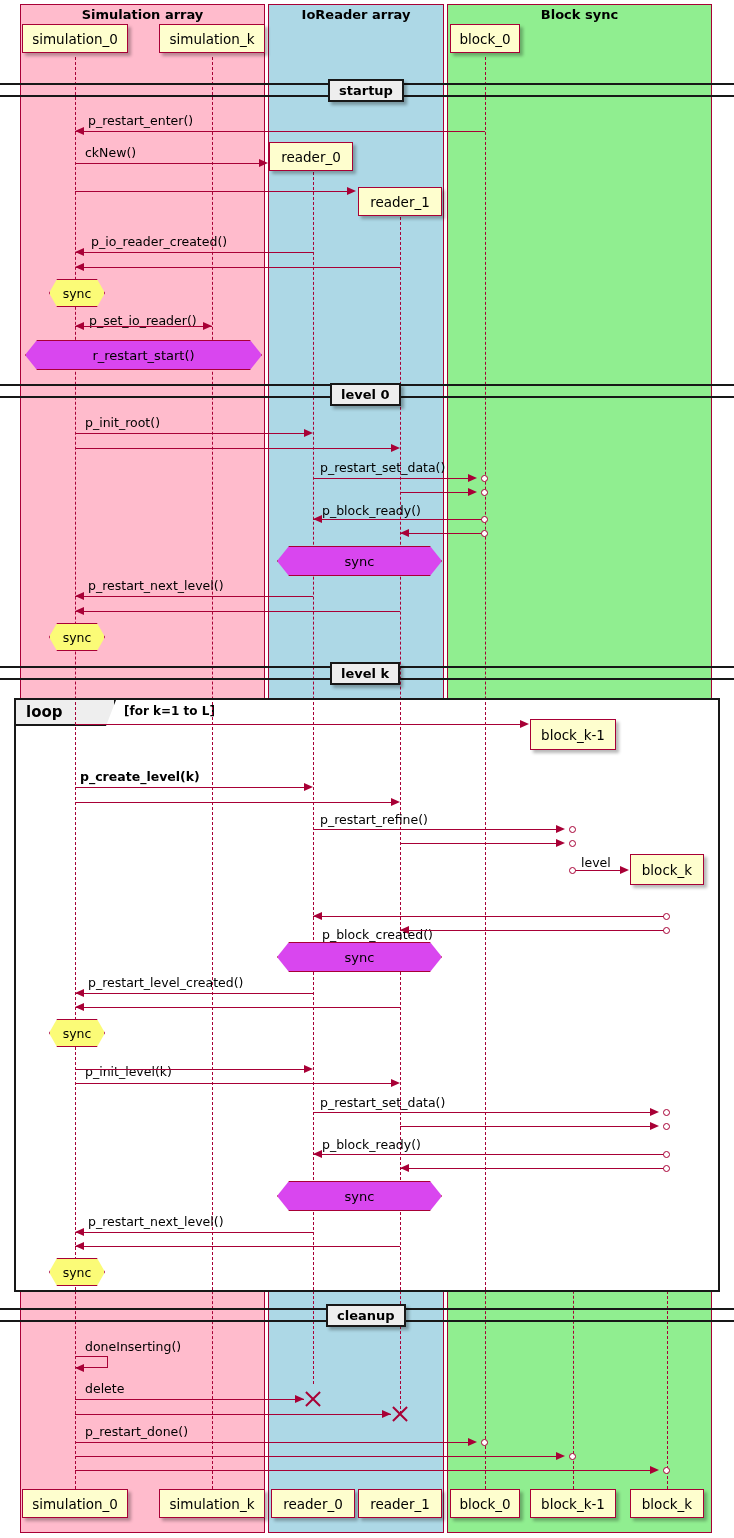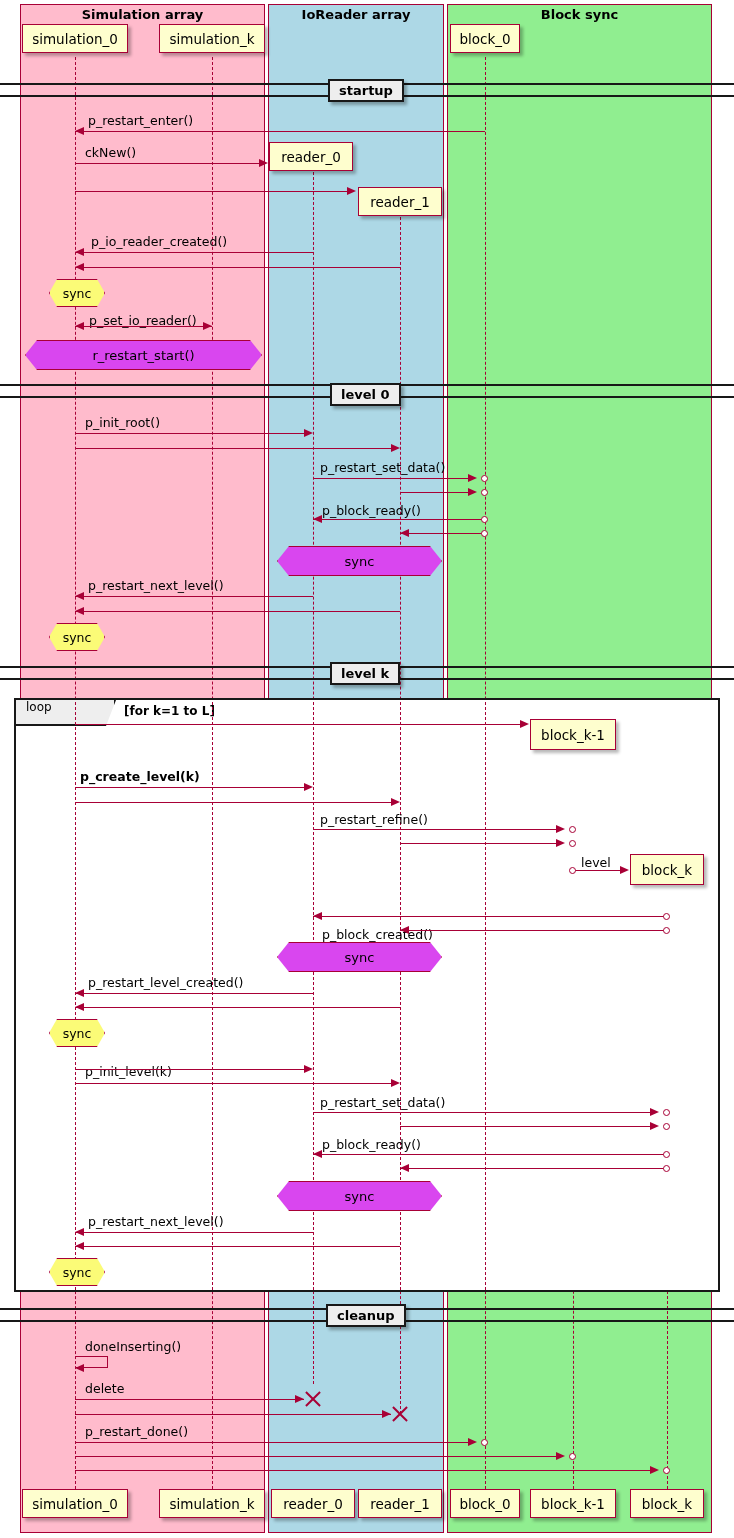--- a/index.html
+++ b/index.html
@@ -56,22 +56,22 @@
   .hexwide{position:absolute;height:28px;background:#d946ef;
       border:1.4px solid #A80036;color:#000;font-size:13px;
       display:flex;align-items:center;justify-content:center;
       clip-path:polygon(12px 0,calc(100% - 12px) 0,100% 50%,calc(100% - 12px) 100%,12px 100%,0 50%);
       filter:drop-shadow(3px 3px 2px rgba(0,0,0,0.3));white-space:nowrap;}
 
   
   .loopframe{position:absolute;border:2.5px solid #181818;background:#fff;box-sizing:border-box;}
   .looptab{position:absolute;background:#EEEEEE;border-right:2px solid #181818;
       border-bottom:2px solid #181818;height:24px;
-      font-size:12px;font-weight:normal;color:#000;
-      display:flex;padding:0 8px 0 10px;
+      font-size:15px;font-weight:bold;color:#000;
+      display:flex;align-items:center;padding:0 8px 0 10px;
       clip-path:polygon(0 0,100% 0,calc(100% - 10px) 100%,0 100%);}
   .loopcond{position:absolute;font-size:12px;font-weight:bold;color:#000;white-space:nowrap;}
 
   
   .selfbox{position:absolute;border:1.3px solid #A80036;border-left:none;box-sizing:border-box;}
 </style>
 </head>
 <body>
 
 <div id="diagram">

